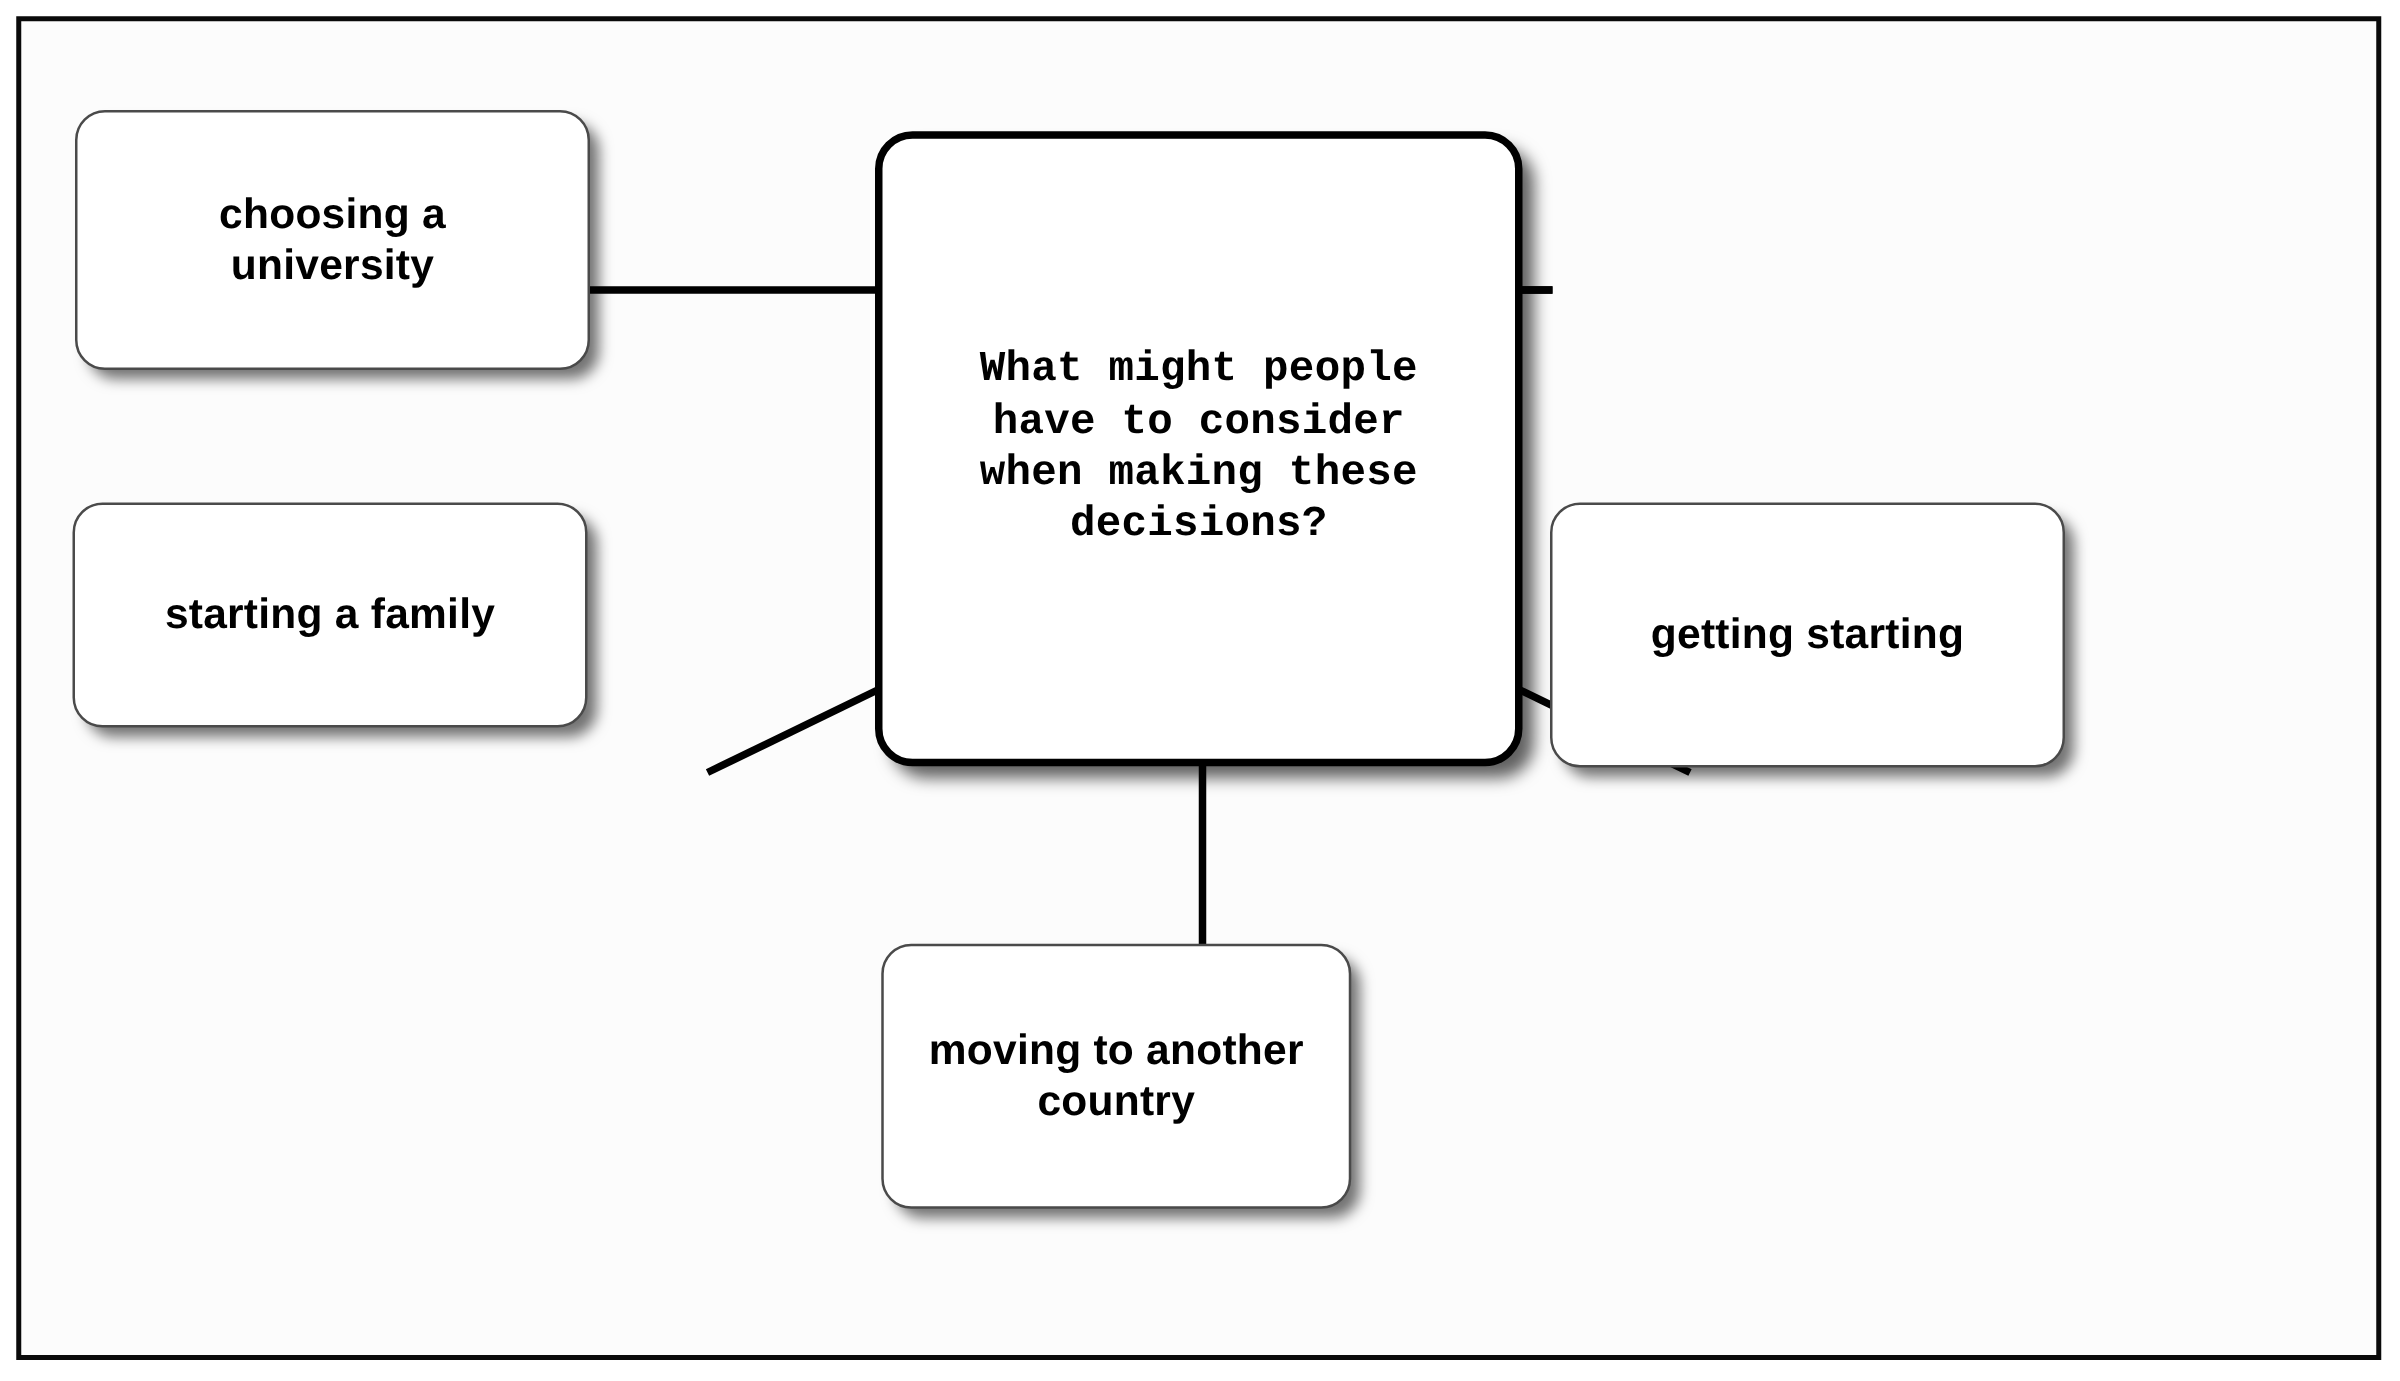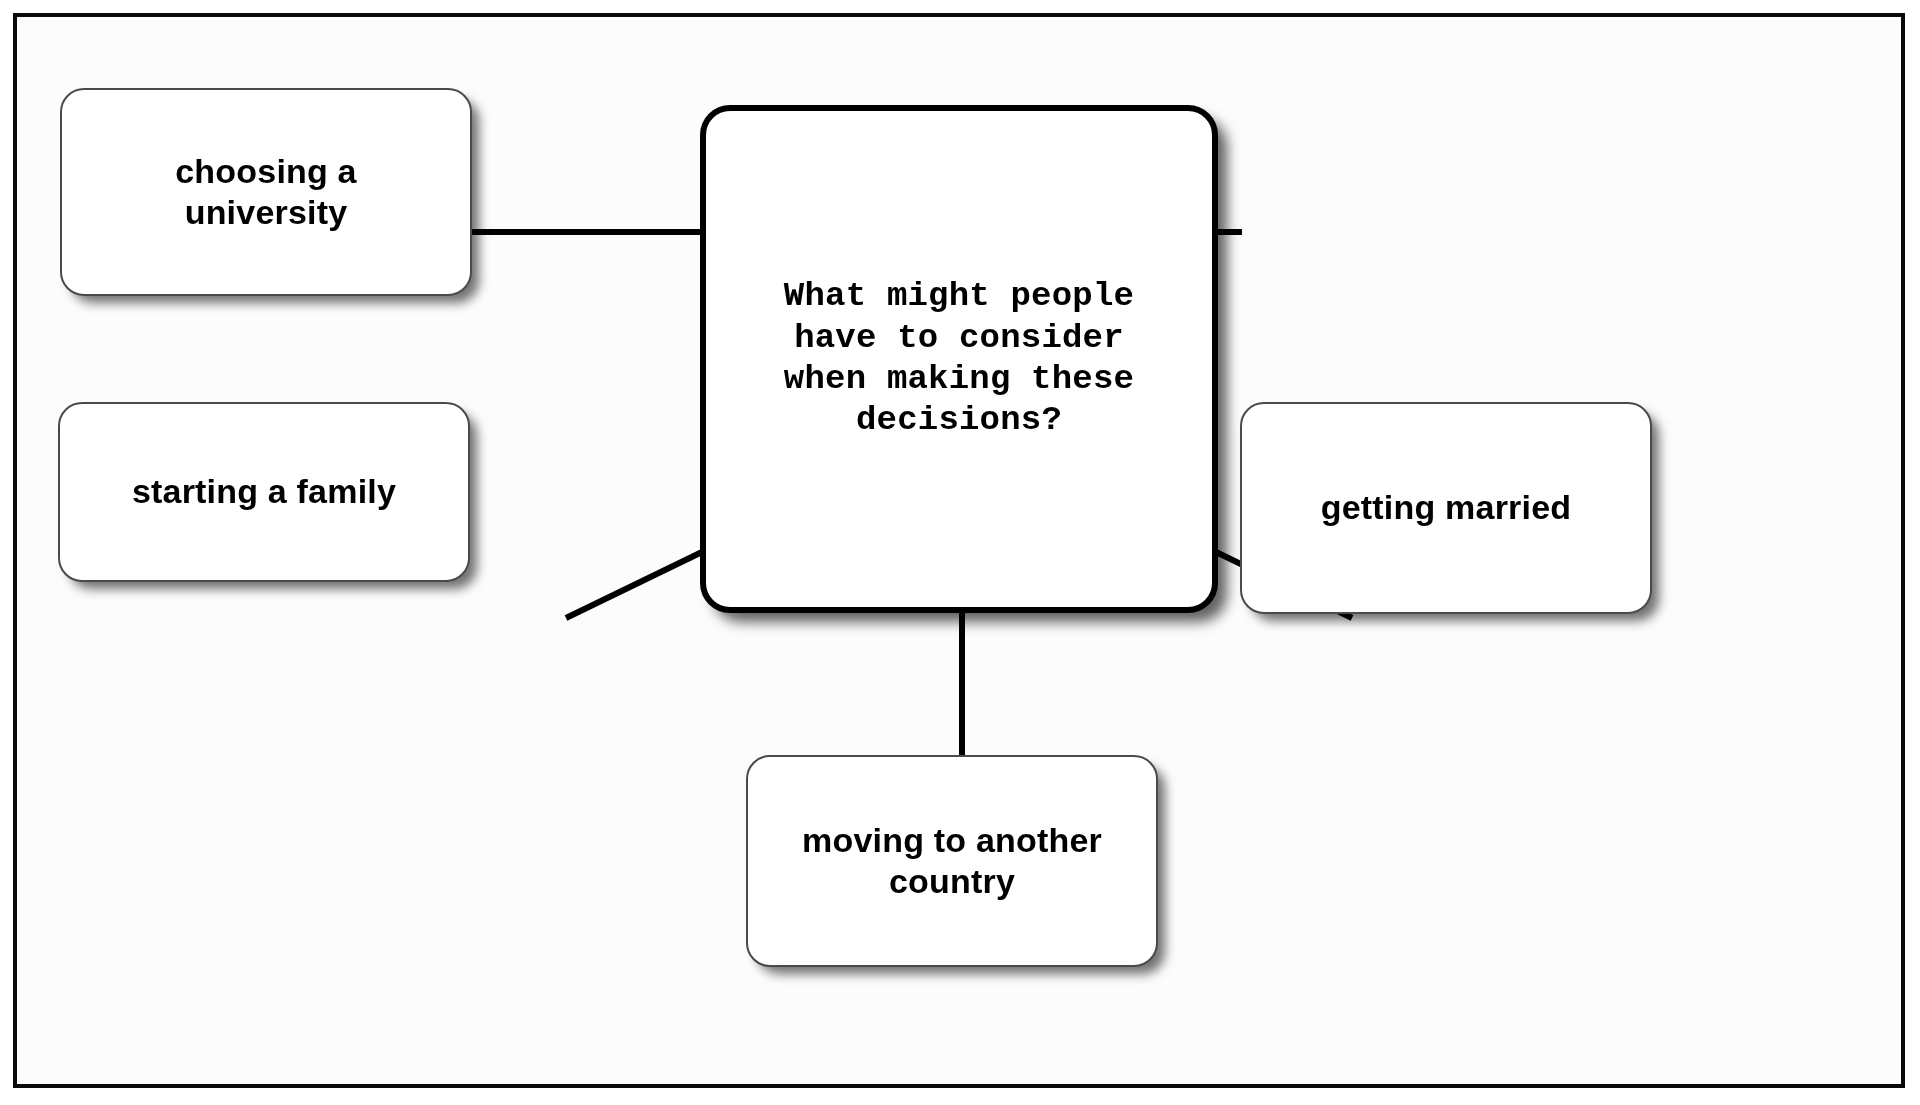--- a/index.html
+++ b/index.html
@@ -79,21 +79,21 @@
     display: block;
     white-space: pre-line;
   }
 
   
   #node-choosing-university { left: 60px;   top: 88px;  width: 412px; height: 208px; }
   #node-starting-family     { left: 58px;   top: 402px; width: 412px; height: 180px; }
   #node-central             { left: 700px;  top: 105px; width: 518px; height: 508px; }
   #node-finding-job         { left: 1240px; top: 88px;  width: 412px; height: 204px; }
   #node-getting-married     { left: 1240px; top: 402px; width: 412px; height: 212px; }
-  #node-moving-country      { left: 746px;  top: 755px; width: 412px; height: 212px; }
+  #node-moving-country      { left: 705px;  top: 755px; width: 376px; height: 212px; }
 </style>
 </head>
 <body>
 
 <div id="canvas">
 
   <div id="frame"></div>
 
   <svg id="connectors" viewBox="0 0 1920 1105" width="1920" height="1105" aria-hidden="true">
 
@@ -120,21 +120,21 @@
 
   <div class="node central" id="node-central">
     <span class="label">What might people
 have to consider
 when making these
 decisions?</span>
   </div>
 
 
   <div class="node satellite" id="node-getting-married">
-    <span class="label">getting married</span>
+    <span class="label">getting starting</span>
   </div>
 
   <div class="node satellite" id="node-moving-country">
     <span class="label">moving to another
 country</span>
   </div>
 
 </div>
 
 </body></html>

